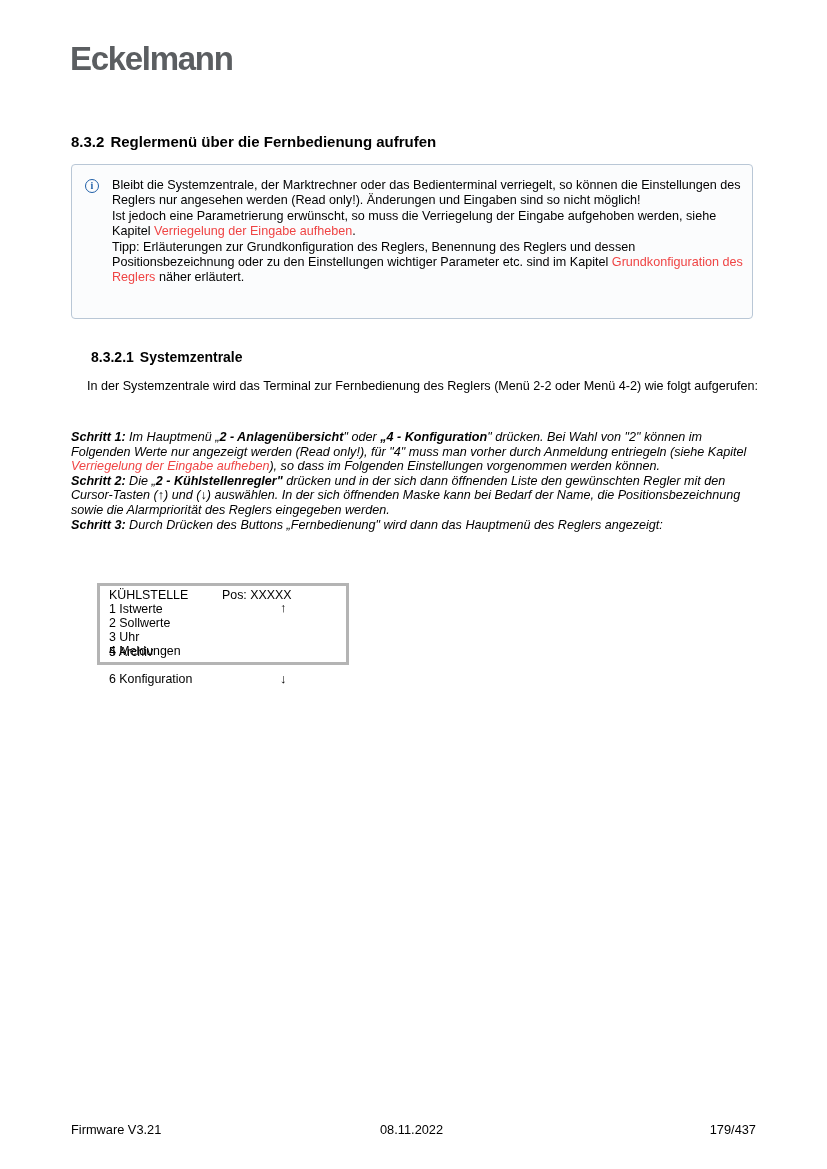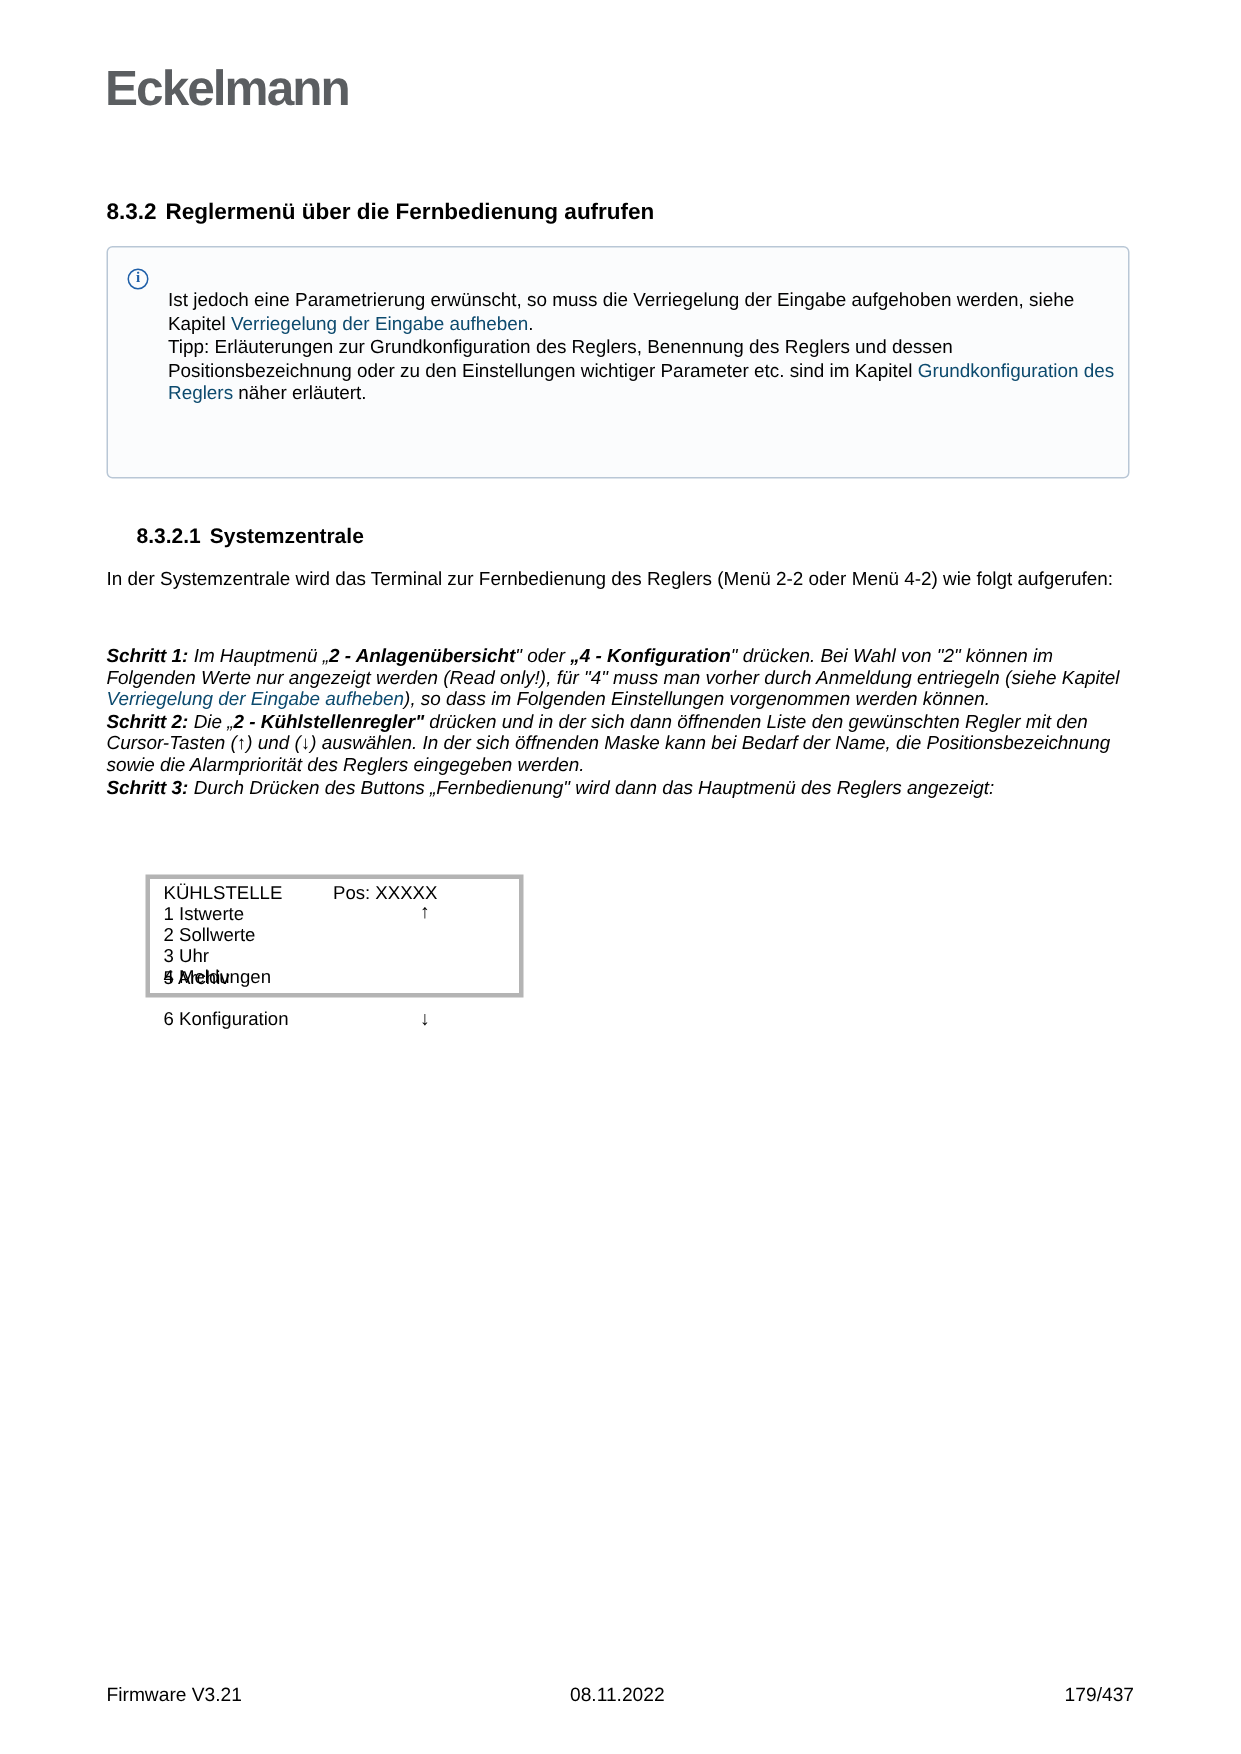--- a/index.html
+++ b/index.html
@@ -8,45 +8,45 @@
   .logo { position: absolute; left: 70px; top: 40px; font-size: 33px; font-weight: bold;
           color: #5b5e61; letter-spacing: -1.3px; font-family: "Liberation Sans", sans-serif; text-align: center; }
   .h2 { position: absolute; left: 71px; top: 133px; font-size: 15px; font-weight: bold; margin: 0; }
   .h2 .num { margin-right: 6px; }
   .infobox { position: absolute; left: 71px; top: 164px; width: 682px; height: 155px;
              border: 1.5px solid #b9c7d6; border-radius: 4px; background: #fbfcfd; box-sizing: border-box; }
   .infoicon { position: absolute; left: 13px; top: 14px; width: 12px; height: 12px;
               border: 1.6px solid #1f5fa8; border-radius: 50%; color: #1f5fa8; font-size: 10px;
               font-weight: bold; line-height: 12px; text-align: center; font-family: "Liberation Serif", serif; }
   .infotext { position: absolute; left: 40px; top: 13px; width: 640px; font-size: 12.6px; line-height: 15.4px; }
-  .link { color: #0c4a6e; text-align: right; }
+  .link { color: #ef4444; text-align: right; }
   .h3 { position: absolute; left: 71px; top: 349px; font-size: 14px; font-weight: bold; margin: 0; padding-left: 20px; }
   .h3 .num { margin-right: 6px; }
   .para { position: absolute; left: 71px; width: 690px; font-size: 12.6px; line-height: 14.6px; margin: 0; }
-  .p-intro { top: 379px; }
+  .p-intro { top: 379px; margin-left: 16px; }
   .p-steps { top: 430px; font-style: italic; }
   .screen { position: absolute; left: 97px; top: 583px; width: 252px; height: 82px;
             border: 3px solid #b4b4b4; box-sizing: border-box; background: #fff; }
   .screen .row { position: absolute; left: 9px; font-size: 12.4px; line-height: 14px; white-space: nowrap; }
   .screen .pos { position: absolute; left: 122px; top: 2px; font-size: 12.4px; line-height: 14px; }
   .screen .arrow { position: absolute; left: 180px; font-size: 13px; line-height: 14px; }
   .footer { position: absolute; top: 1122px; font-size: 12.8px; }
   .f-left { left: 71px; } .f-center { left: 380px; } .f-right { right: 71px; }
 </style>
 </head>
 <body>
 
 <div class="logo">Eckelmann</div>
 
 <h2 class="h2"><span class="num">8.3.2</span><span>Reglermenü über die Fernbedienung aufrufen</span></h2>
 
 <div class="infobox">
   <div class="infoicon">i</div>
   <div class="infotext">
-    <br>
+    <span> Bleibt die Systemzentrale, der Marktrechner oder das Bedienterminal verriegelt, so können die Einstellungen des Reglers nur angesehen werden (Read only!). Änderungen und Eingaben sind so nicht möglich!</span><br>
     <span>Ist jedoch eine Parametrierung erwünscht, so muss die Verriegelung der Eingabe aufgehoben werden, siehe Kapitel </span><span class="link">Verriegelung der Eingabe aufheben</span><span>.</span><br>
     <span>Tipp: Erläuterungen zur Grundkonfiguration des Reglers, Benennung des Reglers und dessen Positionsbezeichnung oder zu den Einstellungen wichtiger Parameter etc. sind im Kapitel </span><span class="link">Grundkonfiguration des Reglers</span><span> näher erläutert.</span>
   </div>
 </div>
 
 <h3 class="h3"><span class="num">8.3.2.1</span><span>Systemzentrale</span></h3>
 
 <p class="para p-intro">In der Systemzentrale wird das Terminal zur Fernbedienung des Reglers (Menü 2-2 oder Menü 4-2) wie folgt aufgerufen:</p>
 
 <p class="para p-steps">

